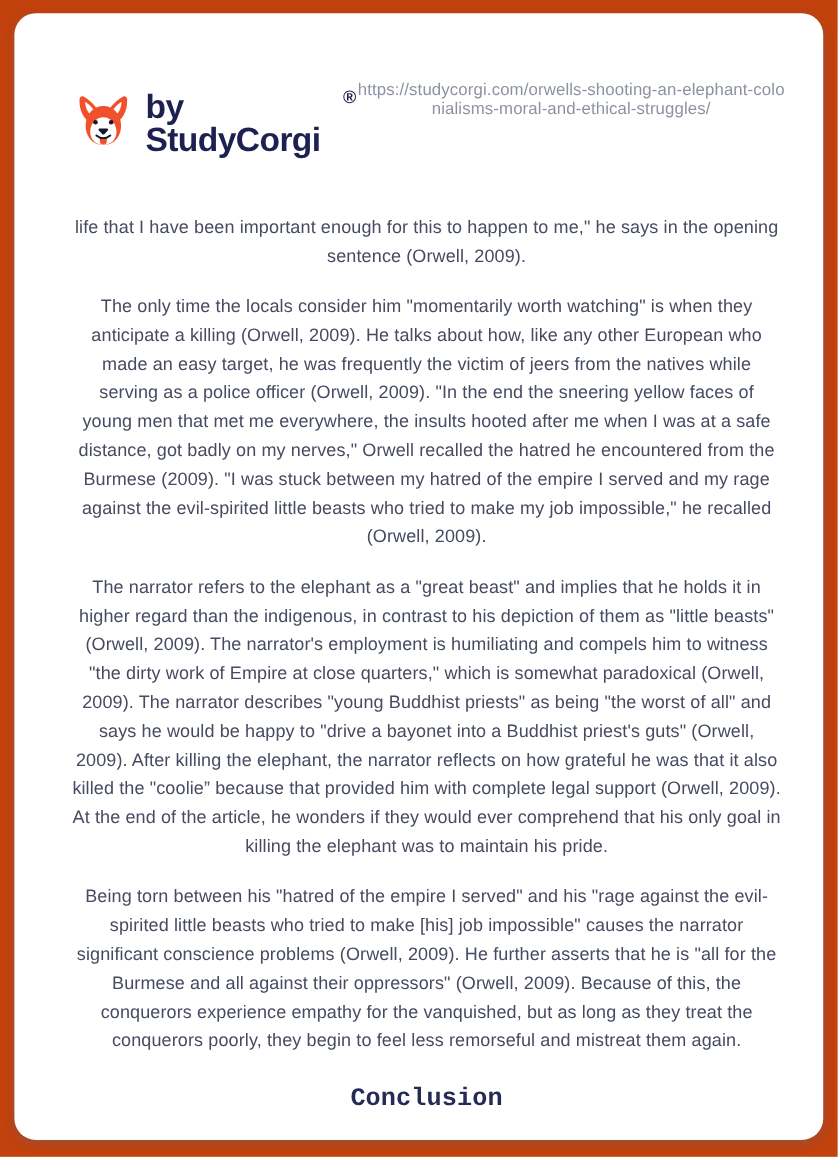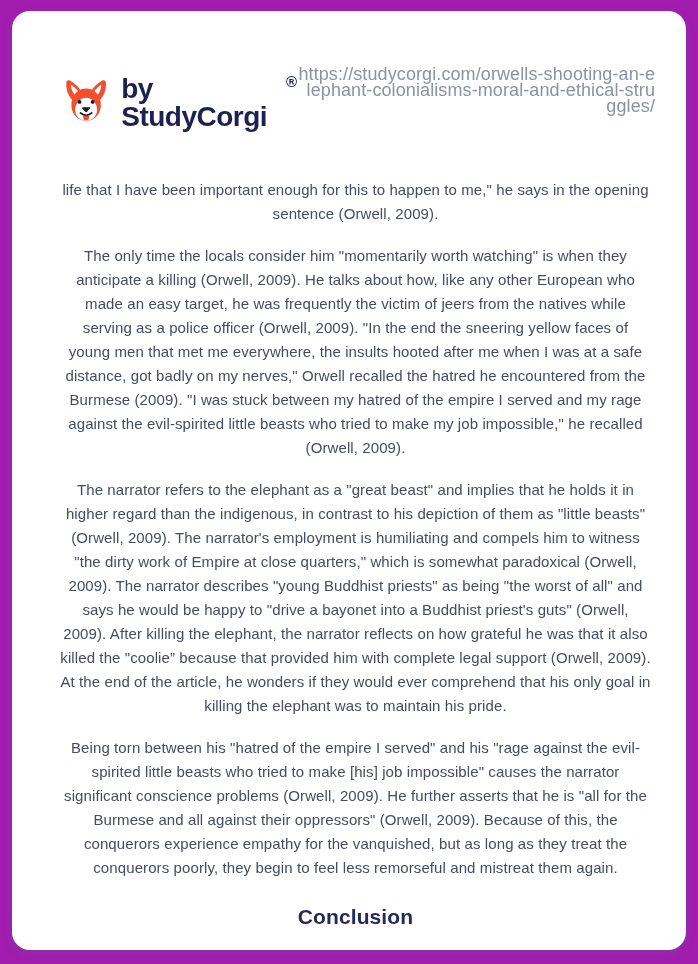--- a/index.html
+++ b/index.html
@@ -5,21 +5,21 @@
   html, body {
     margin: 0;
     padding: 0;
     width: 698px;
     height: 964px;
     font-family: "Liberation Sans", sans-serif;
   }
   .page {
     width: 698px;
     height: 964px;
-    background: #a21caf;
+    background: #c2410c;
     position: relative;
     overflow: hidden;
   }
   .card {
     position: absolute;
     left: 12px;
     top: 11px;
     width: 674px;
     height: 939px;
     background: #ffffff;
@@ -67,46 +67,48 @@
   .doc-title {
     font-size: 11.5px;
     font-weight: bold;
     color: #8b8fa0;
     line-height: 15px;
     letter-spacing: 0.1px;
     margin-bottom: 5px;
   }
   .doc-url {
     display: block;
-    font-size: 18px;
+    font-size: 14px;
     color: #8d92a2;
     line-height: 16px;
     letter-spacing: 0.1px;
     text-decoration: none;
     word-break: break-all;
+    text-align: center;
   }
   .doc-body {
     margin-top: 44px;
     padding: 0 35px 0 48px;
     text-align: center;
   }
   .doc-body p {
     margin: 0 0 18px 0;
     font-size: 15px;
     line-height: 24px;
     color: #474b61;
     letter-spacing: 0.1px;
   }
   .doc-body h2 {
     margin: 24px 0 0 0;
     font-size: 21px;
     line-height: 26px;
     font-weight: bold;
     color: #262b55;
     letter-spacing: 0.1px;
+    font-family: Liberation Mono, monospace;
   }
 </style>
 </head>
 <body>
 
 <div class="page">
   <div class="card">
 
     <header class="doc-header">
       <div class="brand">

